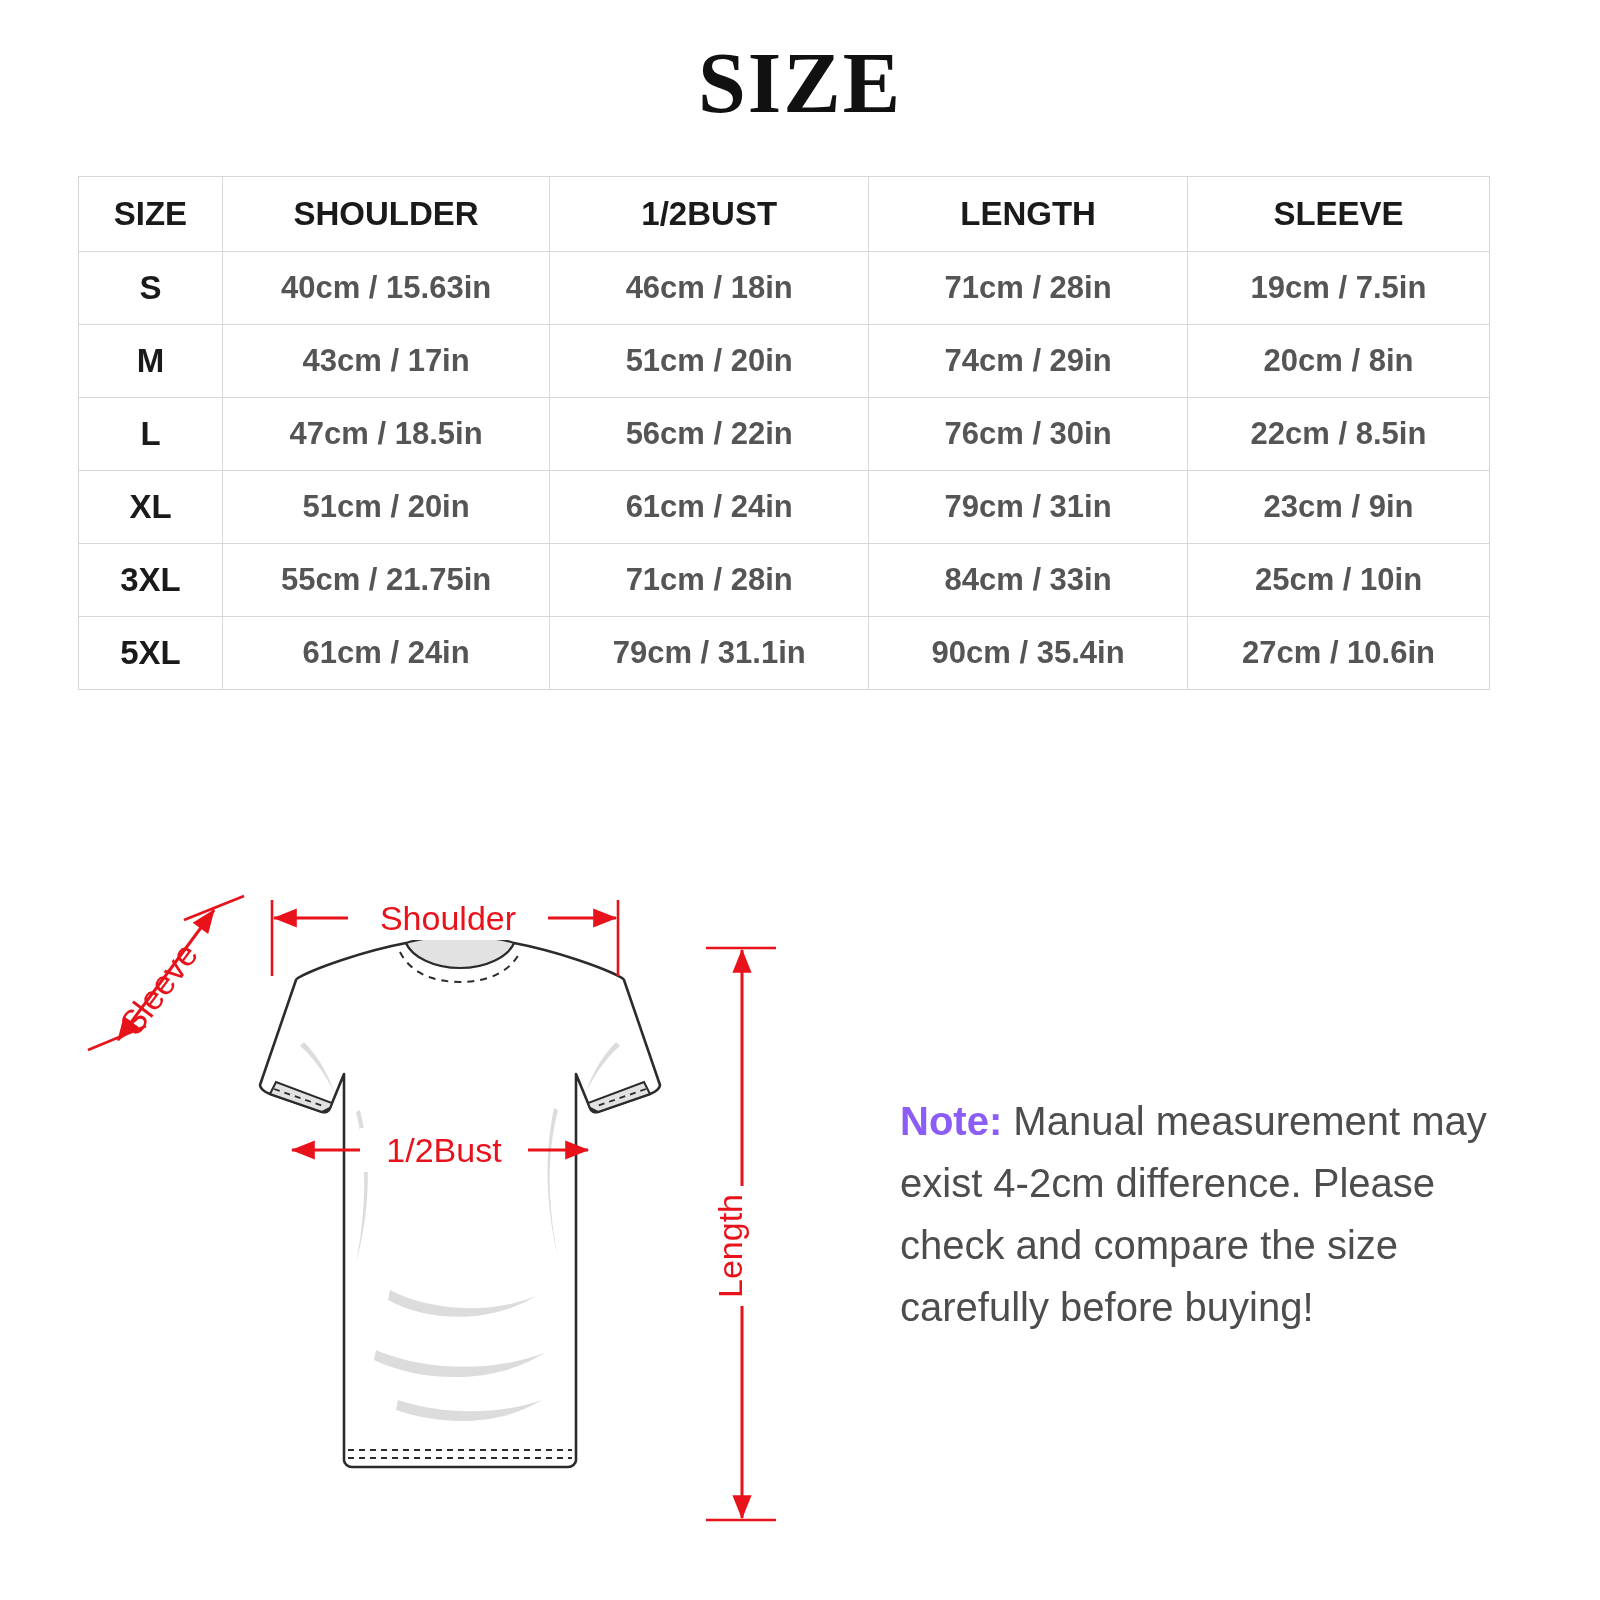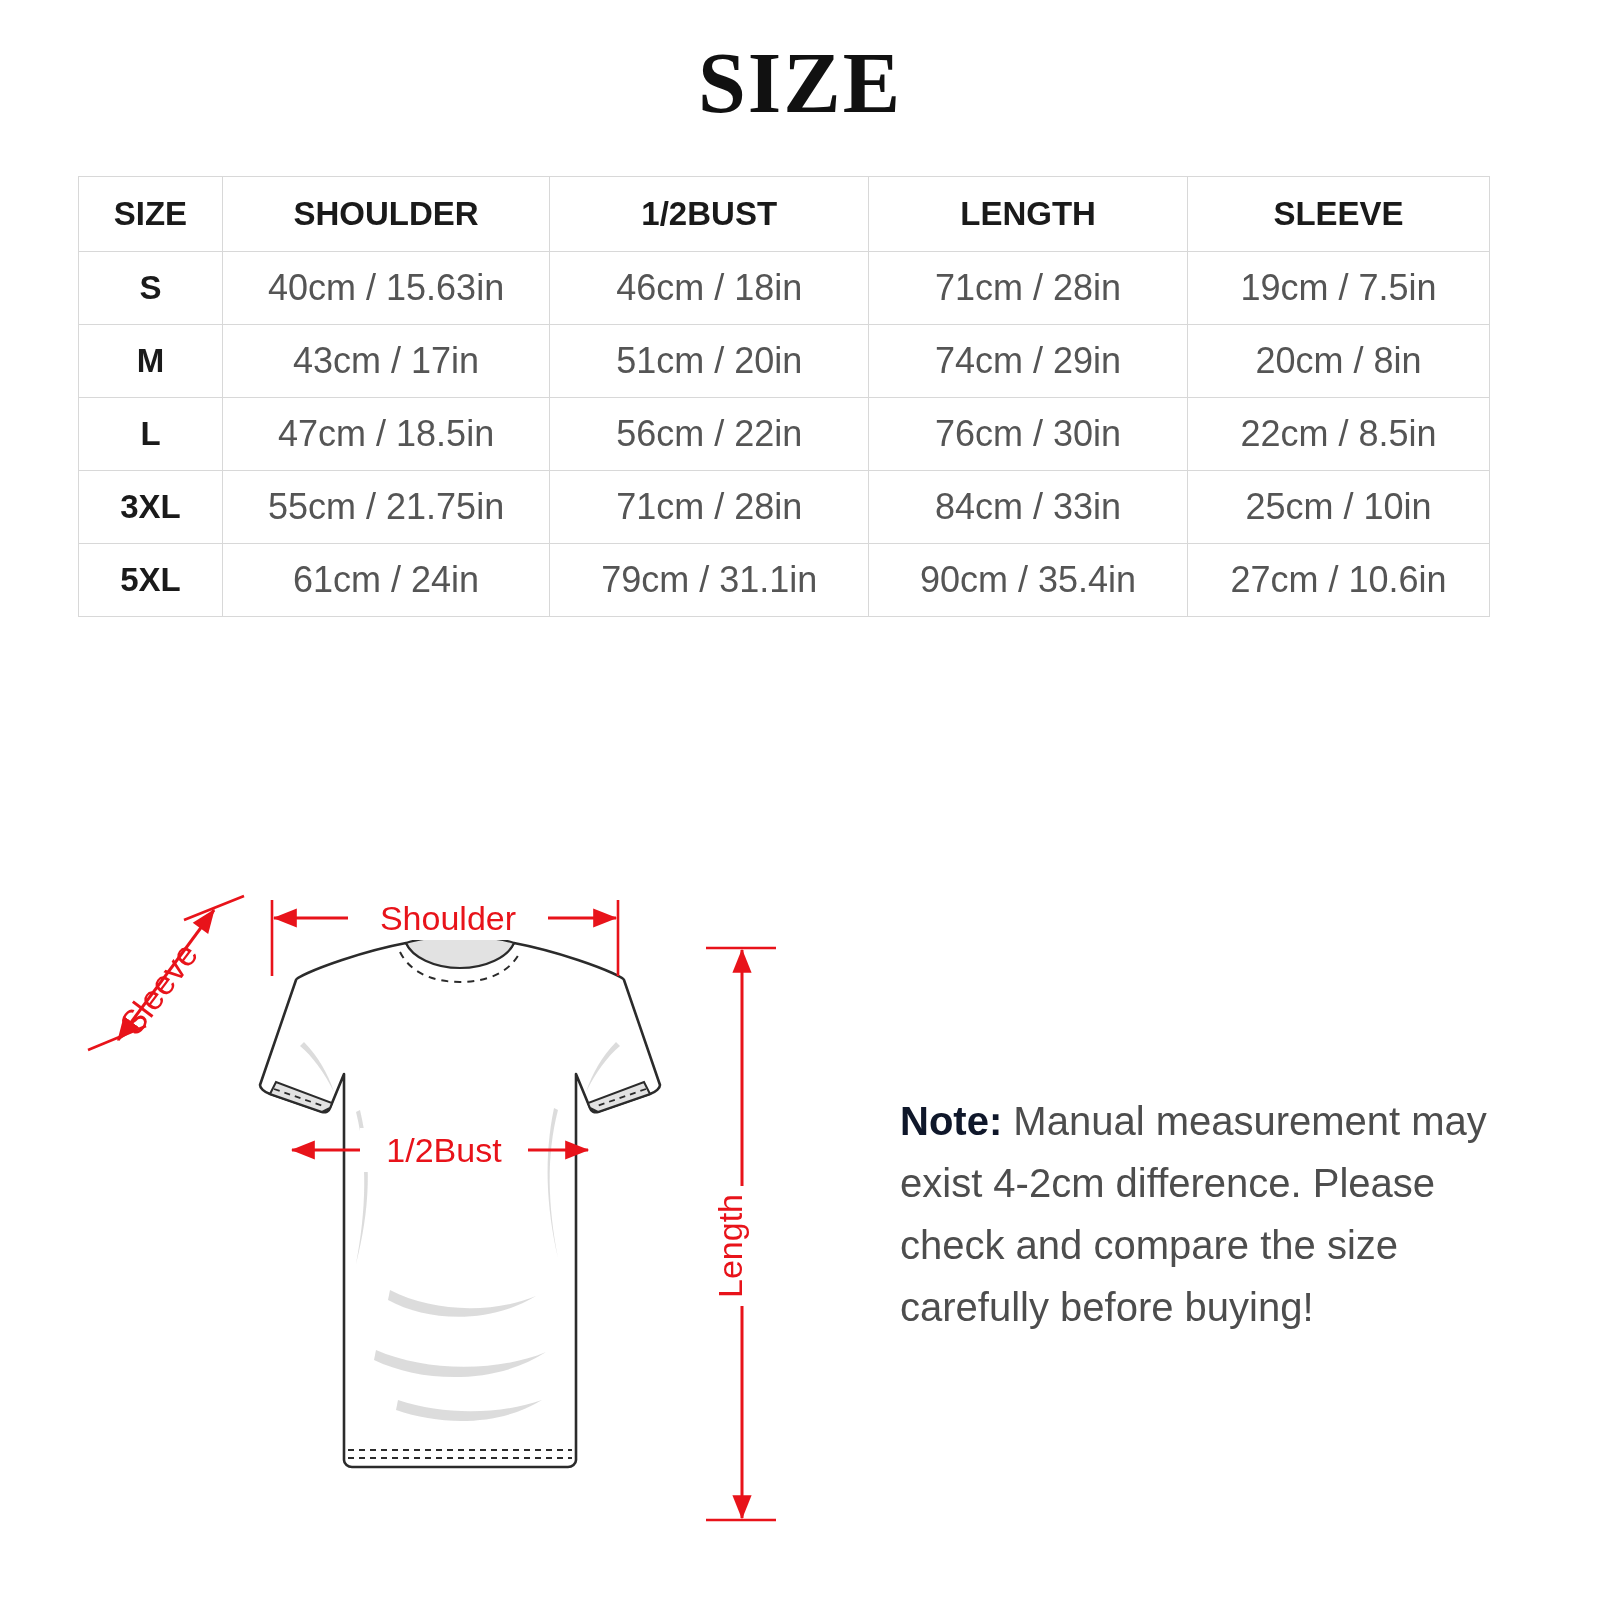--- a/index.html
+++ b/index.html
@@ -38,23 +38,23 @@
     border-collapse: collapse;
     width: 100%;
     table-layout: fixed;
   }
   table.size-table th,
   table.size-table td {
     border: 1px solid #d8d8d8;
     height: 70px;
     text-align: center;
     vertical-align: middle;
-    font-size: 36px;
+    font-size: 31px;
     color: #555555;
-    font-weight: normal;
+    font-weight: bold;
   }
   table.size-table th {
     color: #1a1a1a;
     font-weight: bold;
     font-size: 33px;
     height: 72px;
   }
   table.size-table td.size-col {
     color: #1a1a1a;
     font-weight: bold;
@@ -80,21 +80,21 @@
   .note {
     position: absolute;
     left: 900px;
     top: 1090px;
     width: 640px;
     font-size: 40px;
     line-height: 1.55;
     color: #4d4d4d;
   }
   .note b {
-    color: #0f172a;
+    color: #8b5cf6;
     font-weight: bold;
   }
 </style>
 </head>
 <body>
 
 <div class="title">SIZE</div>
 
 <div class="table-wrap">
   <table class="size-table">
@@ -128,20 +128,27 @@
         <td>51cm / 20in</td>
         <td>74cm / 29in</td>
         <td>20cm / 8in</td>
       </tr>
       <tr>
         <td class="size-col">L</td>
         <td>47cm / 18.5in</td>
         <td>56cm / 22in</td>
         <td>76cm / 30in</td>
         <td>22cm / 8.5in</td>
+      </tr>
+      <tr>
+        <td class="size-col">XL</td>
+        <td>51cm / 20in</td>
+        <td>61cm / 24in</td>
+        <td>79cm / 31in</td>
+        <td>23cm / 9in</td>
       </tr>
       <tr>
         <td class="size-col">3XL</td>
         <td>55cm / 21.75in</td>
         <td>71cm / 28in</td>
         <td>84cm / 33in</td>
         <td>25cm / 10in</td>
       </tr>
       <tr>
         <td class="size-col">5XL</td>

